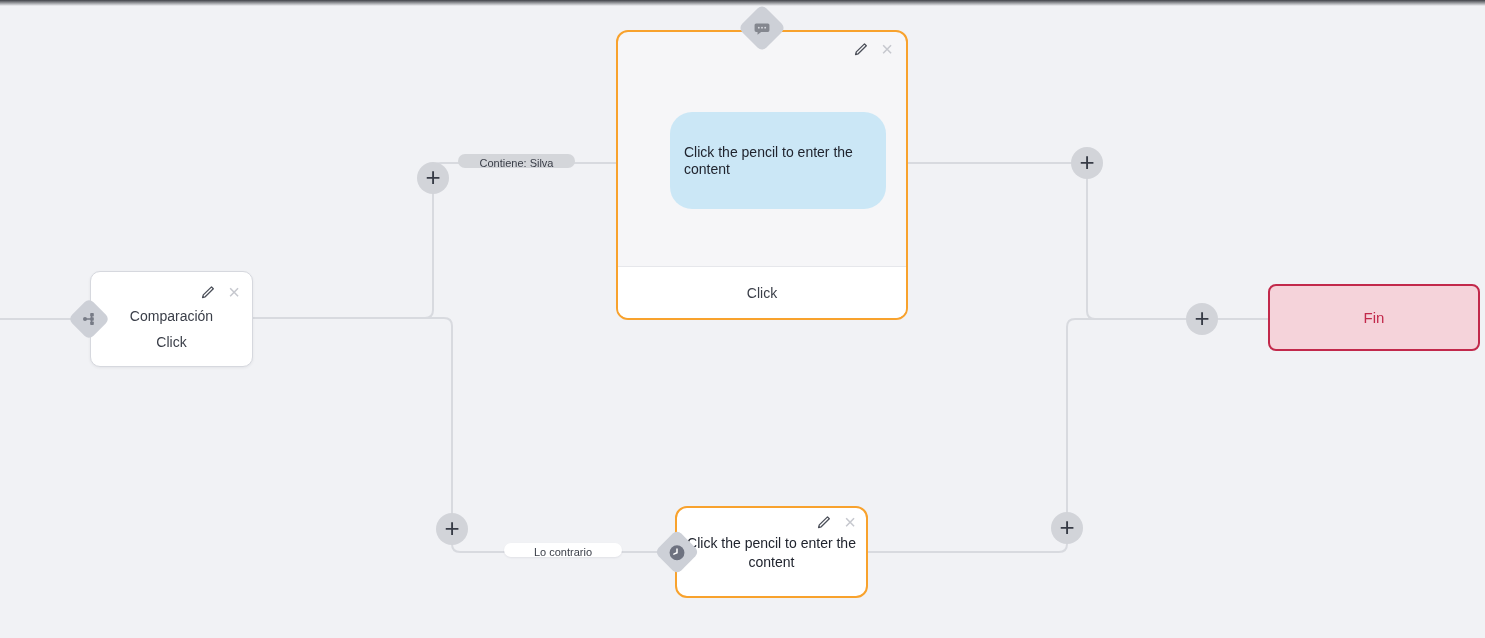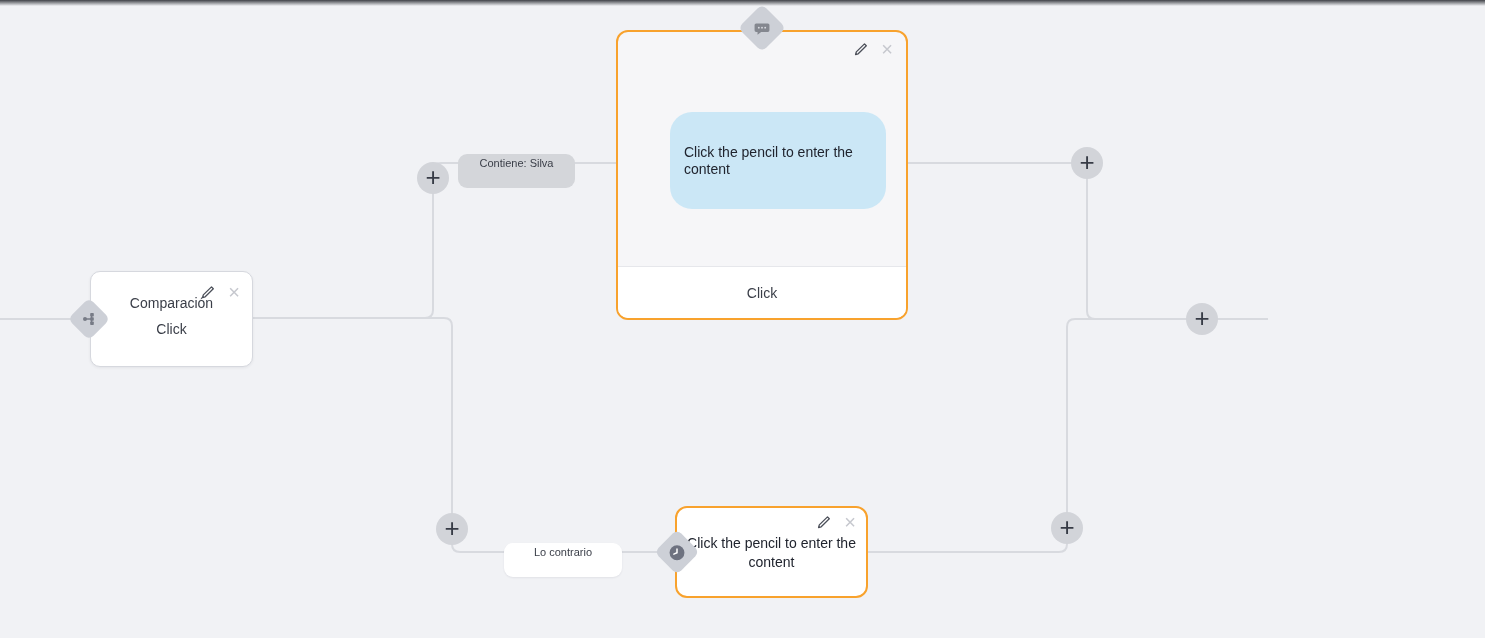--- a/index.html
+++ b/index.html
@@ -16,21 +16,21 @@
   }
   svg.wires { position:absolute; left:0; top:0; z-index:1; }
 
   
   .node { position:absolute; box-sizing:border-box; z-index:2; }
   .condition-node {
     left:90px; top:271px; width:163px; height:96px;
     background:#FFFFFF; border:1px solid #D6D8DE; border-radius:10px;
     box-shadow:0 1px 3px rgba(40,44,60,.07); cursor:pointer;
   }
-  .condition-title { padding-top:22px; text-align:center; font-size:14px; line-height:18px; }
+  .condition-title { padding-top:35px; text-align:center; font-size:14px; line-height:18px; }
   .condition-title .line2 { margin-top:8px; }
 
   .message-node {
     left:616px; top:30px; width:292px; height:290px;
     background:#F6F6F8; border:2px solid #F8A22D; border-radius:12px; cursor:pointer;
   }
   .msg-bubble {
     position:absolute; left:52px; top:80px; width:216px; height:97px;
     background:#CBE7F6; border-radius:22px;
     display:flex; align-items:center; box-sizing:border-box;
@@ -89,21 +89,21 @@
   }
   .plus-btn span { transform:translateY(-1px); }
   .p-top    { left:417px;  top:162px; }
   .p-bottom { left:436px;  top:513px; }
   .p-msgout { left:1071px; top:147px; }
   .p-delout { left:1051px; top:512px; }
   .p-end    { left:1186px; top:303px; }
 
   
   .pill {
-    position:absolute; z-index:3; height:34px; border-radius:9px;
+    position:absolute; z-index:3; height:14px; border-radius:9px;
     font-size:11px; line-height:18px; text-align:center; color:#3A3E48;
     box-sizing:border-box;
   }
   .pill-gray  { left:458px; top:154px; width:117px; background:#D4D6DA; }
   .pill-white { left:504px; top:543px; width:118px; background:#FFFFFF;
                 box-shadow:0 1px 2px rgba(40,44,60,.08); }
 </style>
 </head>
 <body>
 
@@ -210,15 +210,18 @@
   </div>
   <div class="diamond d-delay">
     <span class="dicon">
       <svg width="17" height="17" viewBox="0 0 16 16">
         <circle cx="8" cy="8" r="7" fill="#6E7280"></circle>
         <path d="M8 4.5 V8 L5 9.3" stroke="#FFFFFF" stroke-width="1.4" fill="none" stroke-linecap="round"></path>
       </svg>
     </span>
   </div>
 
+  <div class="node end-node">
+    <span>Fin</span>
+  </div>
 
   <div class="top-shade"></div>
 </div>
 
 </body></html>

